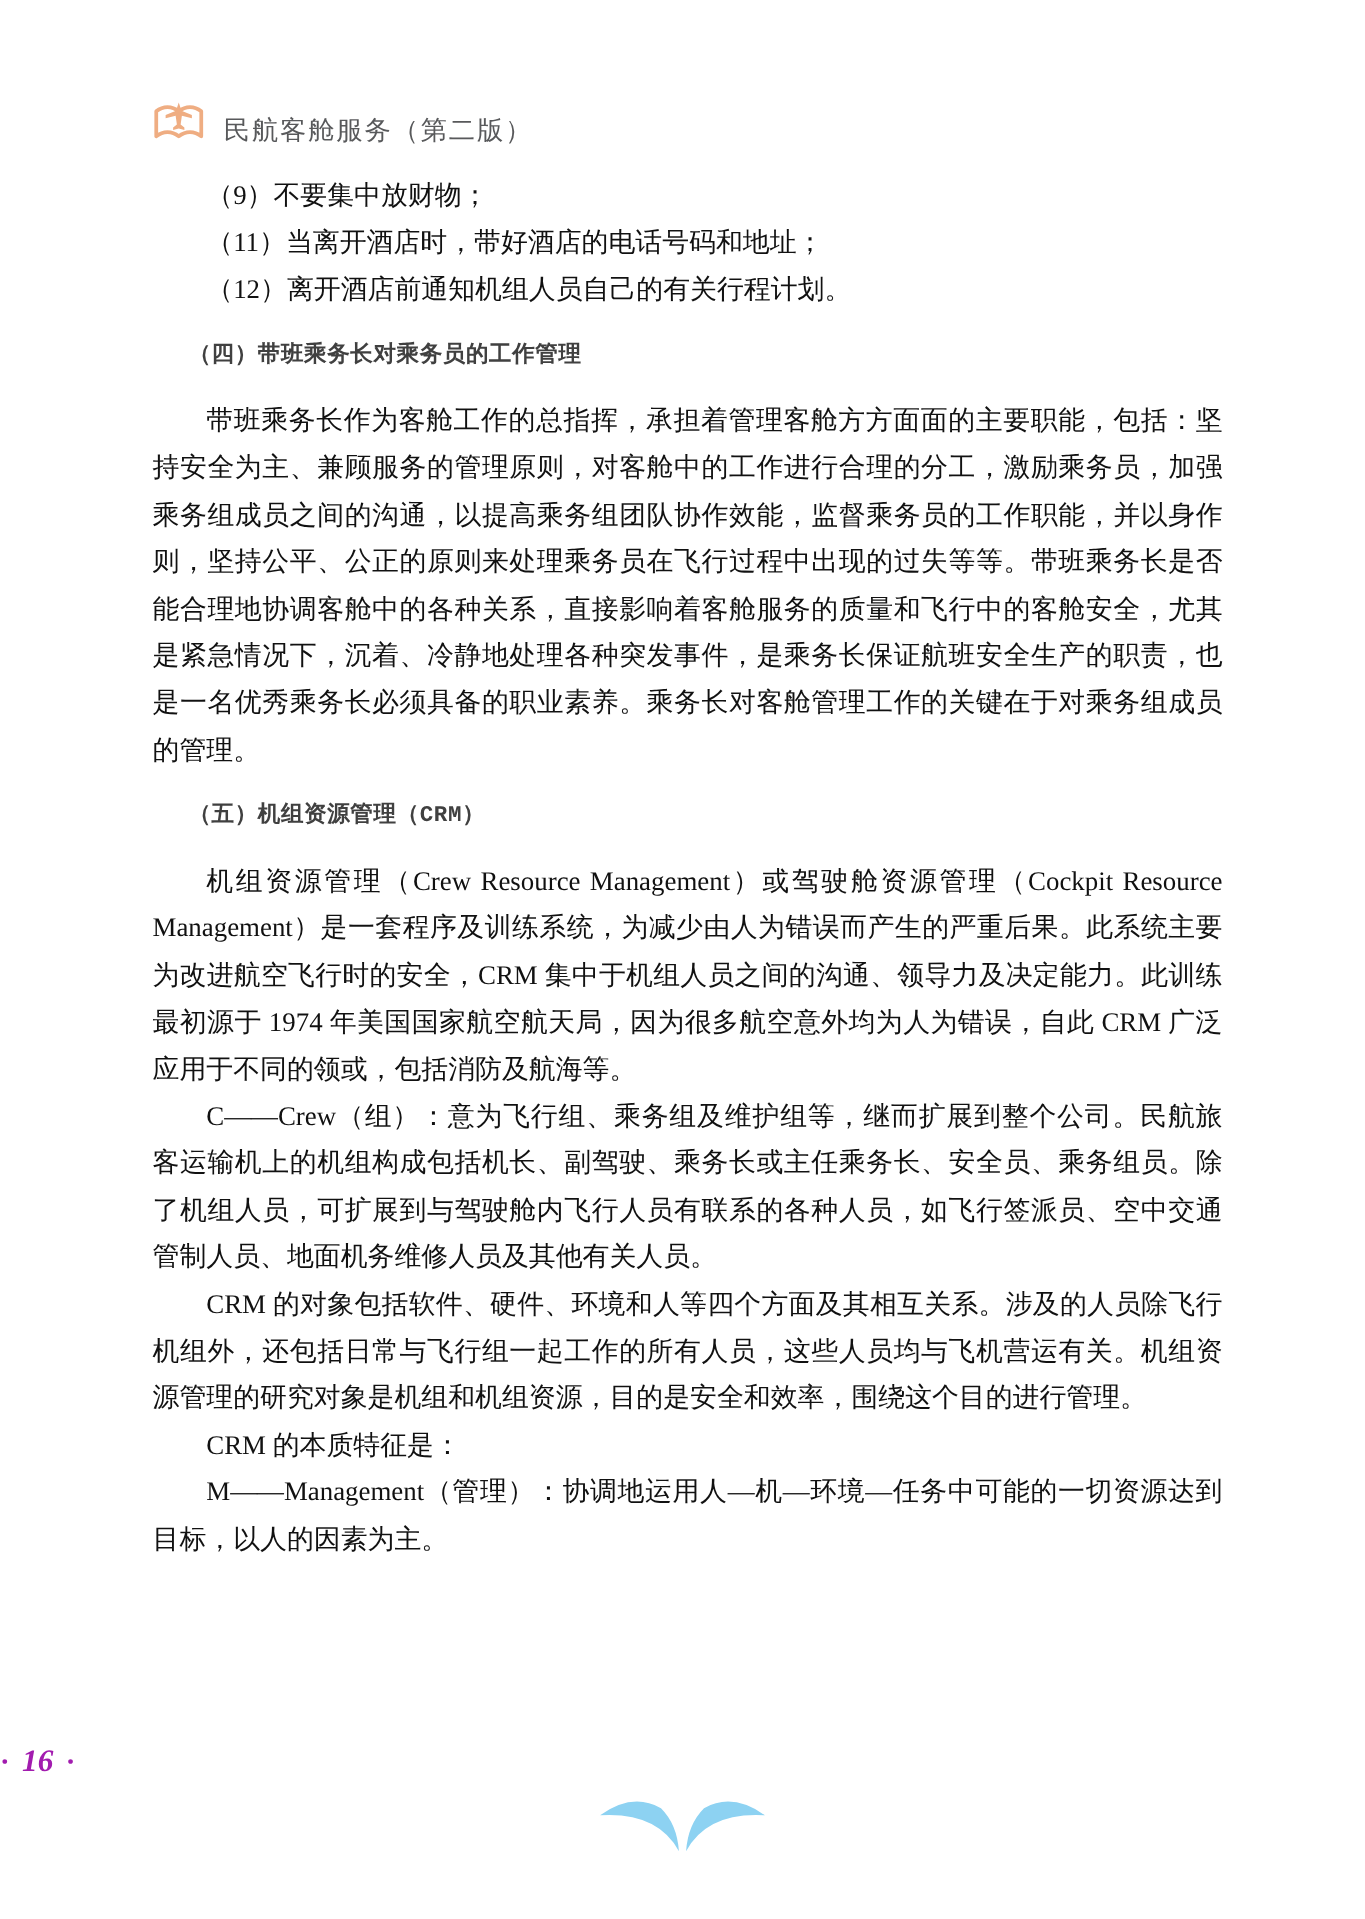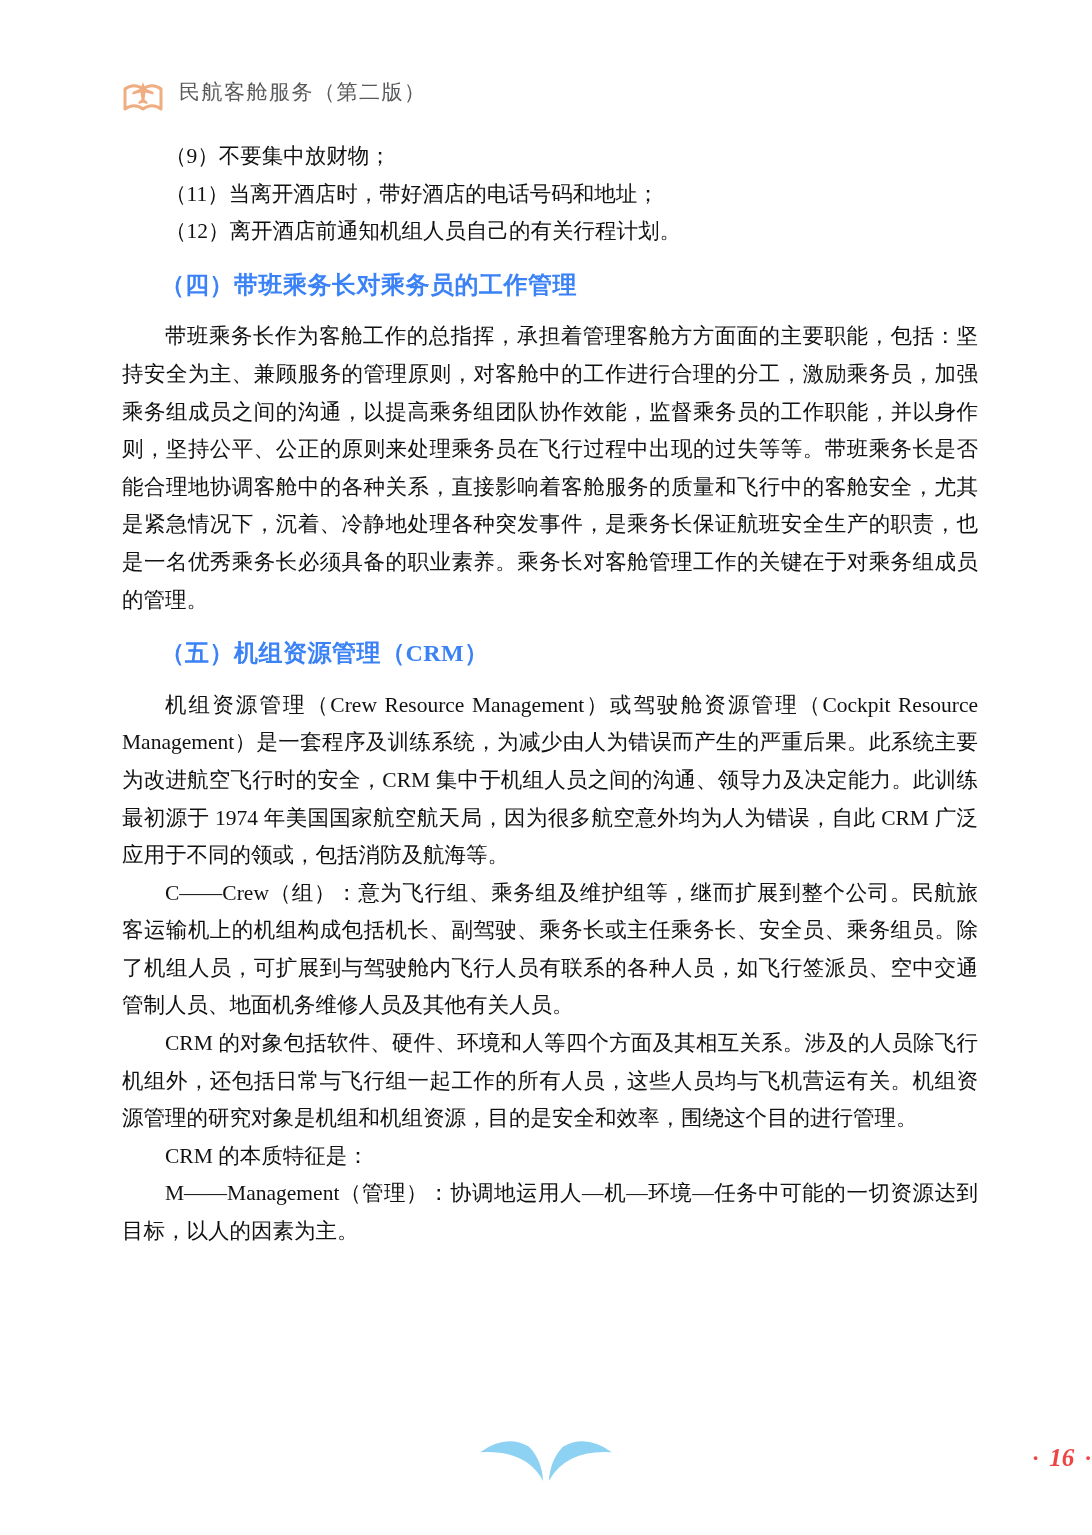--- a/index.html
+++ b/index.html
@@ -6,45 +6,45 @@
   body {
     width:1092px; height:1535px; background:#ffffff; position:relative;
     font-family:"Liberation Serif","DejaVu Serif",serif; color:#111;
     overflow:hidden;
   }
   .page { position:absolute; inset:0; }
 
   
   .hdr {
     position:absolute; top:78px; left:122px;
-    display:flex; align-items:flex-start; gap:15px;
+    display:flex; align-items:flex-end; gap:15px;
   }
   .hdr .logo { width:42px; height:40px; display:inline-block; }
   .hdr .title {
     font-family:"DejaVu Sans","Liberation Sans",sans-serif;
     font-size:21px; color:#58595b; letter-spacing:1.5px;
   }
 
   
   .content {
     position:absolute; top:138px; left:122px; width:856px;
     font-size:21.5px; line-height:37.6px;
     text-align:justify; text-justify:inter-ideograph;
   }
   .content p { margin:0; text-indent:2em; }
   .content h2 {
-    font-family:Liberation Serif, serif;
-    font-size:24px; font-weight:700; color:#3b82f6;
+    font-family:Liberation Mono, monospace;
+    font-size:18px; font-weight:700; color:#404040;
     margin:16px 0 14px 0; text-indent:1.6em; letter-spacing:0.5px;
   }
 
   
   .pageno {
-    position:absolute; top:1444px; left:0; width:100%;
-    text-align:right; font-size:23px; color:#ef4444;
+    position:absolute; top:1396px; left:0; width:100%;
+    text-align:left; font-size:23px; color:#a21caf;
   }
   .pageno .num { font-style:italic; font-weight:700; margin:0 10px; font-size:25px; }
   .pageno .dot { font-weight:700; }
   .wings {
     position:absolute; top:1432px; left:50%; transform:translateX(-50%);
     width:172px; height:52px;
   }
 </style>
 </head>
 <body>

